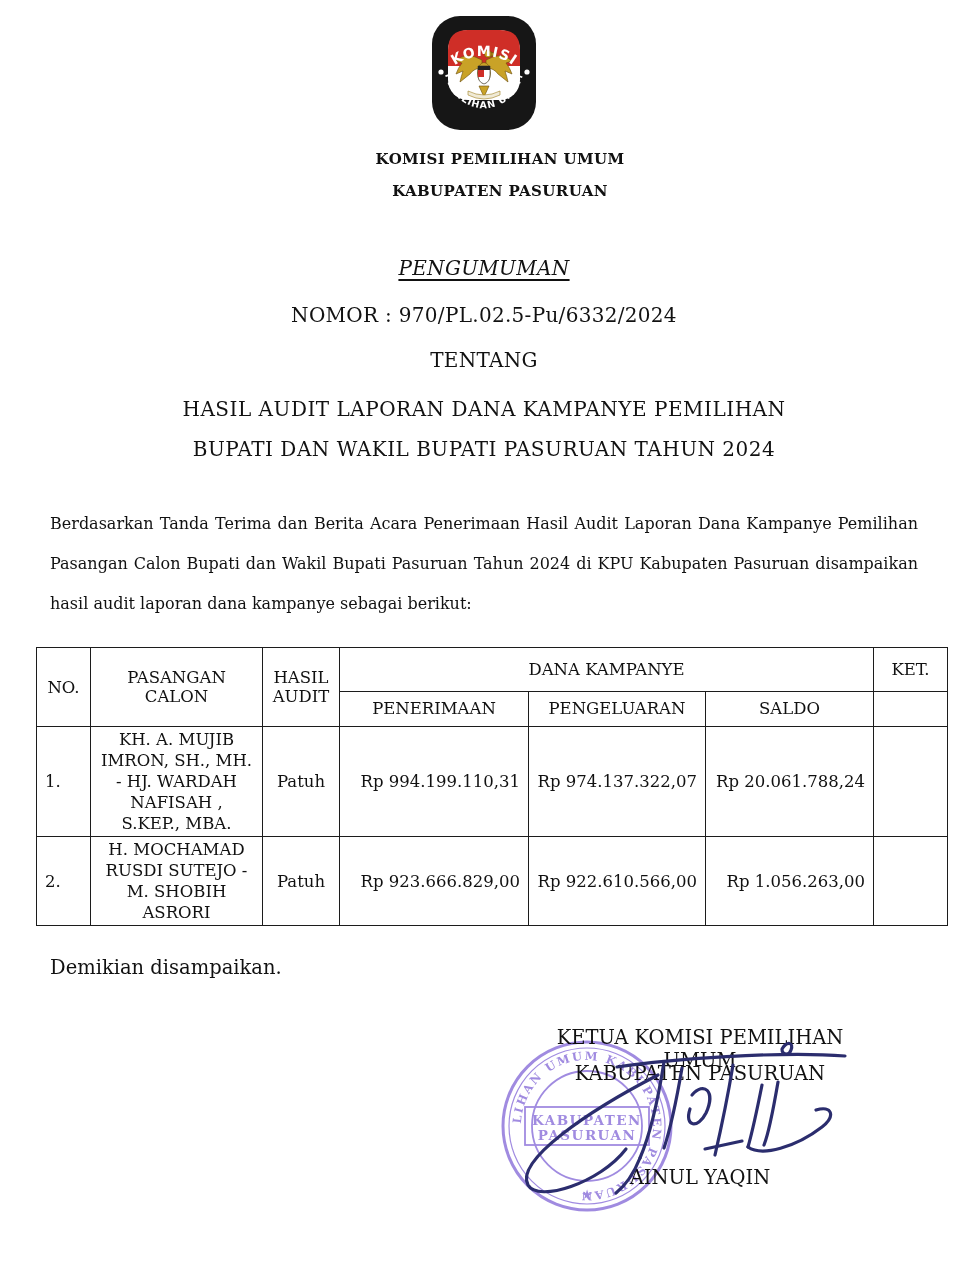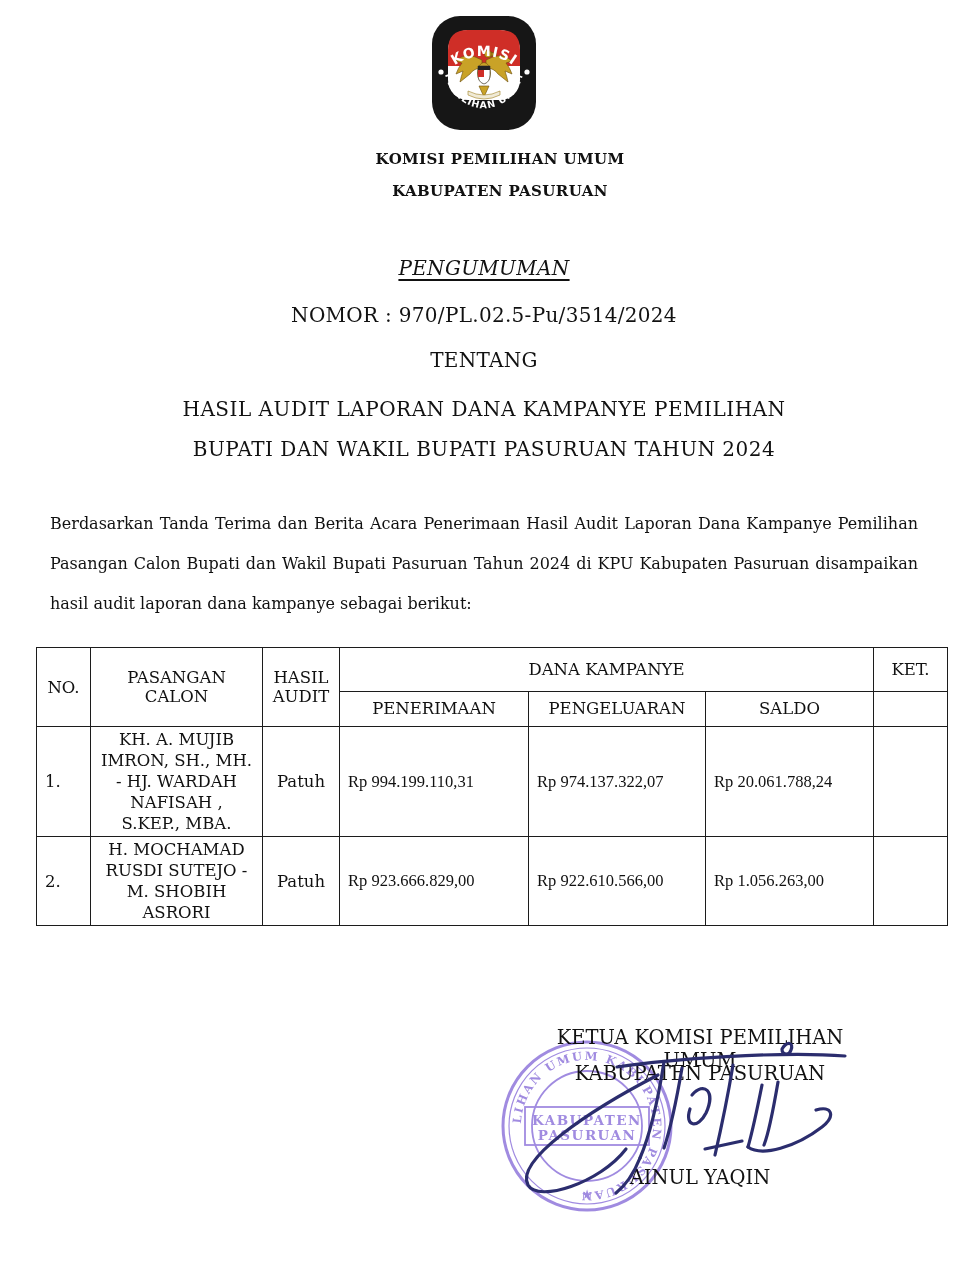--- a/index.html
+++ b/index.html
@@ -31,21 +31,21 @@
     vertical-align:middle;
     padding:2px 8px;
     overflow:hidden;
   }
   table.audit th{text-align:center;}
   .th-narrow{display:block;max-width:110px;margin:18px auto;}
   .th-audit{display:block;max-width:58px;margin:12px auto;}
   td.cell-no{text-align:left;padding-left:12px;}
   td.cell-pair{text-align:center;padding-left:12px;padding-right:10px;line-height:21px;}
   td.cell-audit{text-align:center;}
-  td.cell-amount{text-align:left;padding-left:10px;white-space:nowrap;font-family:Liberation Serif, serif;}
+  td.cell-amount{text-align:right;padding-left:10px;white-space:nowrap;}
   .sig-line{position:absolute;left:520px;width:360px;text-align:center;font-size:19.5px;z-index:2;}
   .stamp-svg{position:absolute;left:498px;top:1037px;z-index:3;opacity:0.85;mix-blend-mode:multiply;}
   .signature-svg{position:absolute;left:480px;top:1035px;z-index:4;}
   .logo-svg{position:absolute;left:432px;top:16px;}
 </style>
 </head>
 <body>
 
 <div class="page">
 
@@ -78,21 +78,21 @@
       <textPath href="#logoBottomArc" startOffset="50%" text-anchor="middle">PEMILIHAN UMUM</textPath>
     </text>
     <circle cx="9" cy="56" r="2.6" fill="#ffffff"></circle>
     <circle cx="95" cy="56" r="2.6" fill="#ffffff"></circle>
   </svg>
 
   <div class="letterhead-line" style="top:150px;">KOMISI PEMILIHAN UMUM</div>
   <div class="letterhead-line" style="top:182px;">KABUPATEN PASURUAN</div>
 
   <div class="cline" style="top:256px;"><span class="underlined">PENGUMUMAN</span></div>
-  <div class="cline" style="top:303px;">NOMOR : 970/PL.02.5-Pu/3514/2024</div>
+  <div class="cline" style="top:303px;">NOMOR : 970/PL.02.5-Pu/6332/2024</div>
   <div class="cline" style="top:348px;">TENTANG</div>
   <div class="cline" style="top:397px;letter-spacing:0.5px;">HASIL AUDIT LAPORAN DANA KAMPANYE PEMILIHAN</div>
   <div class="cline" style="top:437px;letter-spacing:0.5px;">BUPATI DAN WAKIL BUPATI PASURUAN TAHUN 2024</div>
 
   <p class="paragraph">Berdasarkan Tanda Terima dan Berita Acara Penerimaan Hasil Audit Laporan Dana Kampanye Pemilihan Pasangan Calon Bupati dan Wakil Bupati Pasuruan Tahun 2024 di KPU Kabupaten Pasuruan disampaikan hasil audit laporan dana kampanye sebagai berikut:</p>
 
   <table class="audit">
     <colgroup>
       <col style="width:54px">
         <col style="width:172px">
@@ -136,20 +136,21 @@
         <td class="cell-pair">H. MOCHAMAD RUSDI SUTEJO  - M. SHOBIH ASRORI</td>
         <td class="cell-audit">Patuh</td>
         <td class="cell-amount">Rp 923.666.829,00</td>
         <td class="cell-amount">Rp 922.610.566,00</td>
         <td class="cell-amount">Rp 1.056.263,00</td>
         <td></td>
       </tr>
     </tbody>
   </table>
 
+  <p class="closing">Demikian disampaikan.</p>
 
   <div class="sig-line" style="top:1026px;">KETUA KOMISI PEMILIHAN UMUM</div>
   <div class="sig-line" style="top:1062px;">KABUPATEN PASURUAN</div>
   <div class="sig-line" style="top:1166px;">AINUL YAQIN</div>
 
   <svg class="stamp-svg" width="178" height="178" viewBox="0 0 178 178">
     <g fill="none" stroke="#8f76db">
       <circle cx="89" cy="89" r="84" stroke-width="3"></circle>
       <circle cx="89" cy="89" r="78" stroke-width="1.2"></circle>
       <circle cx="89" cy="89" r="55" stroke-width="1.8"></circle>

